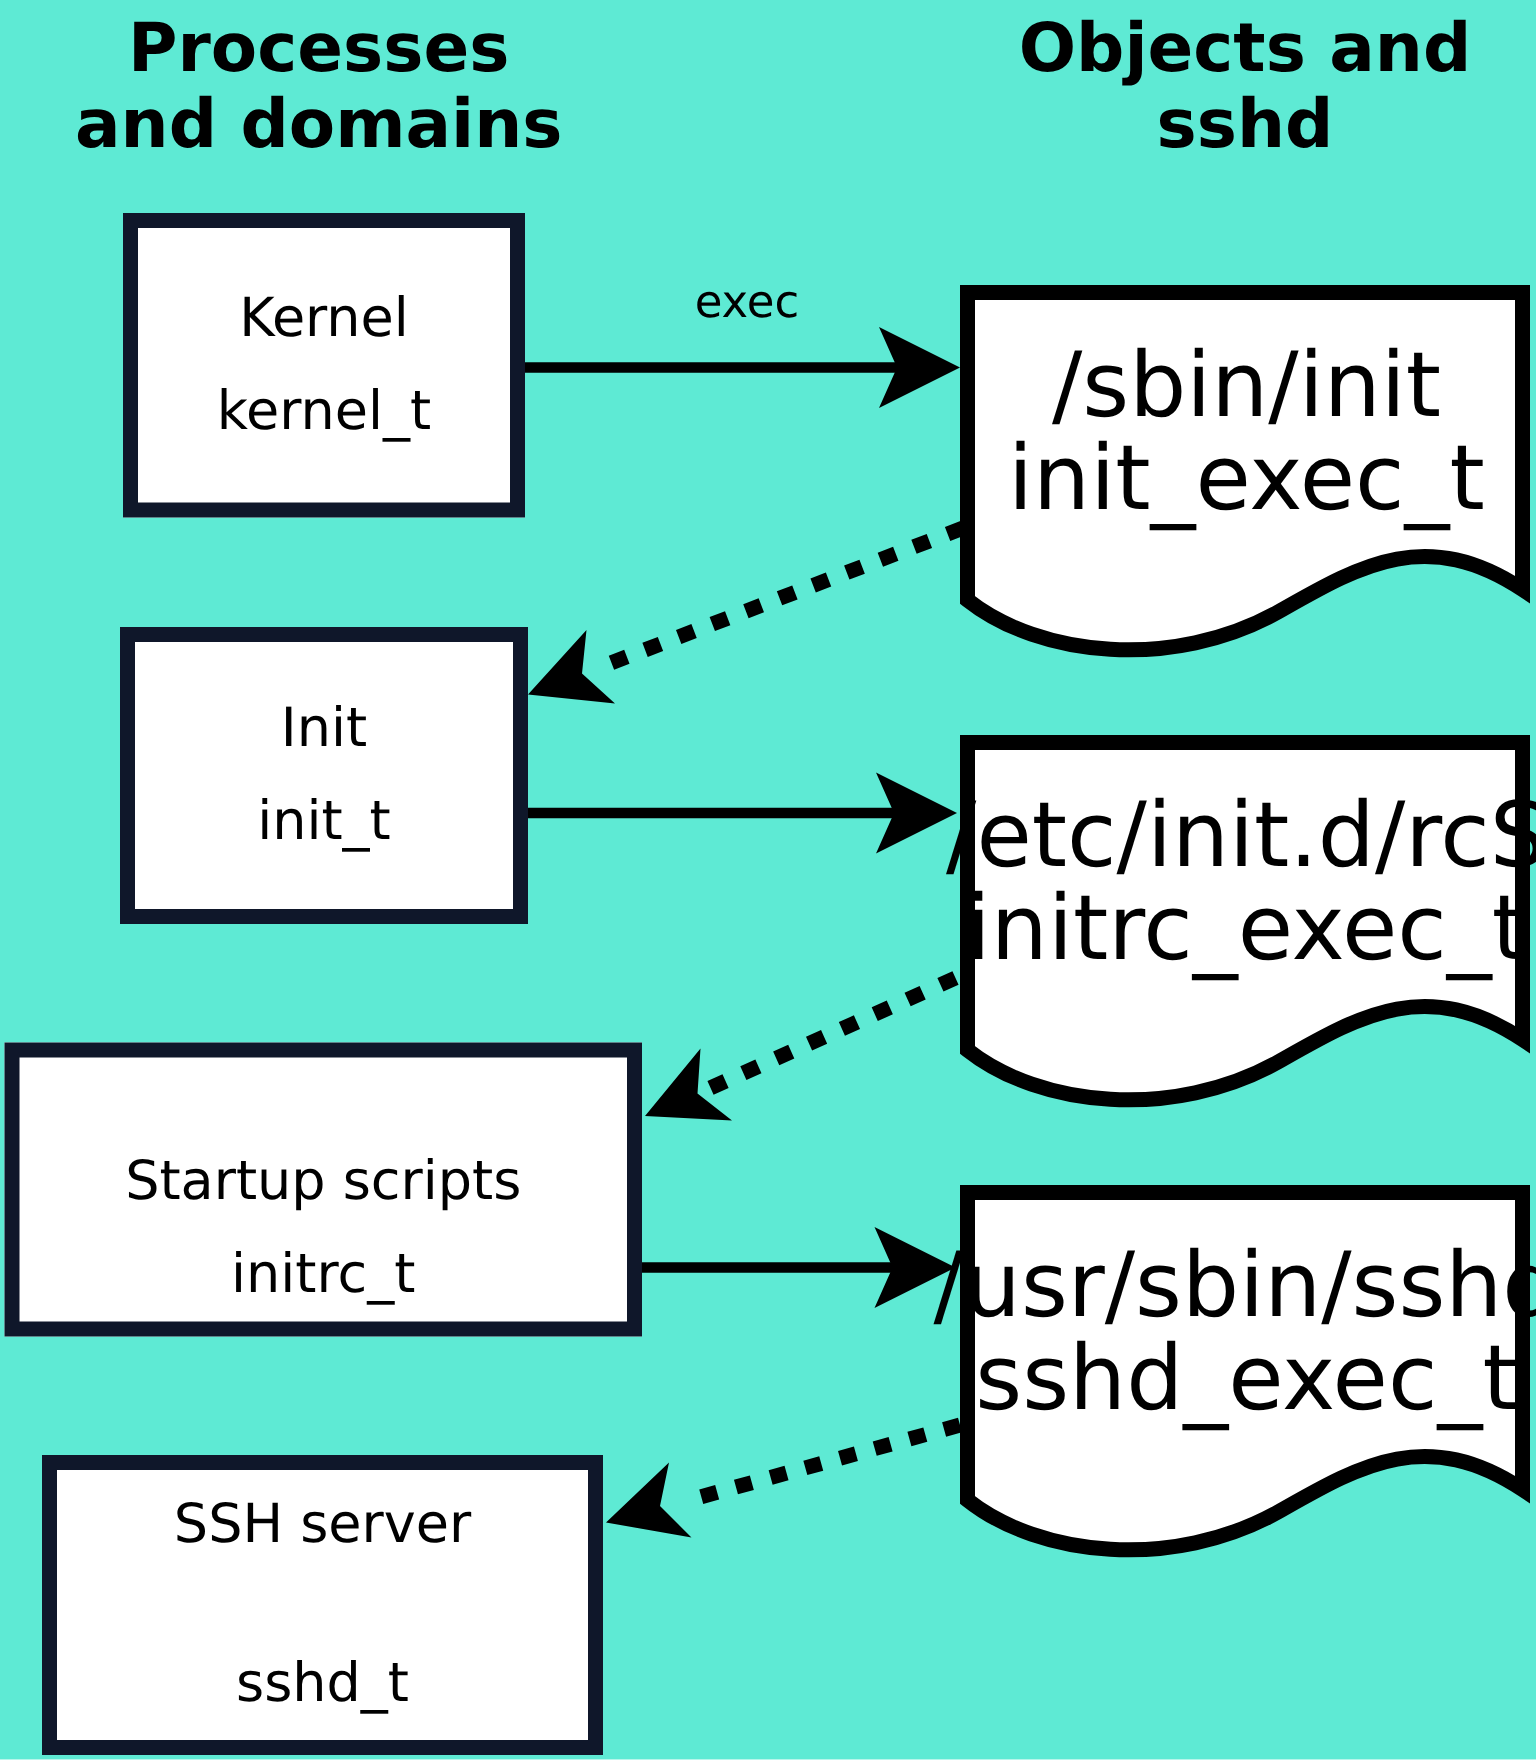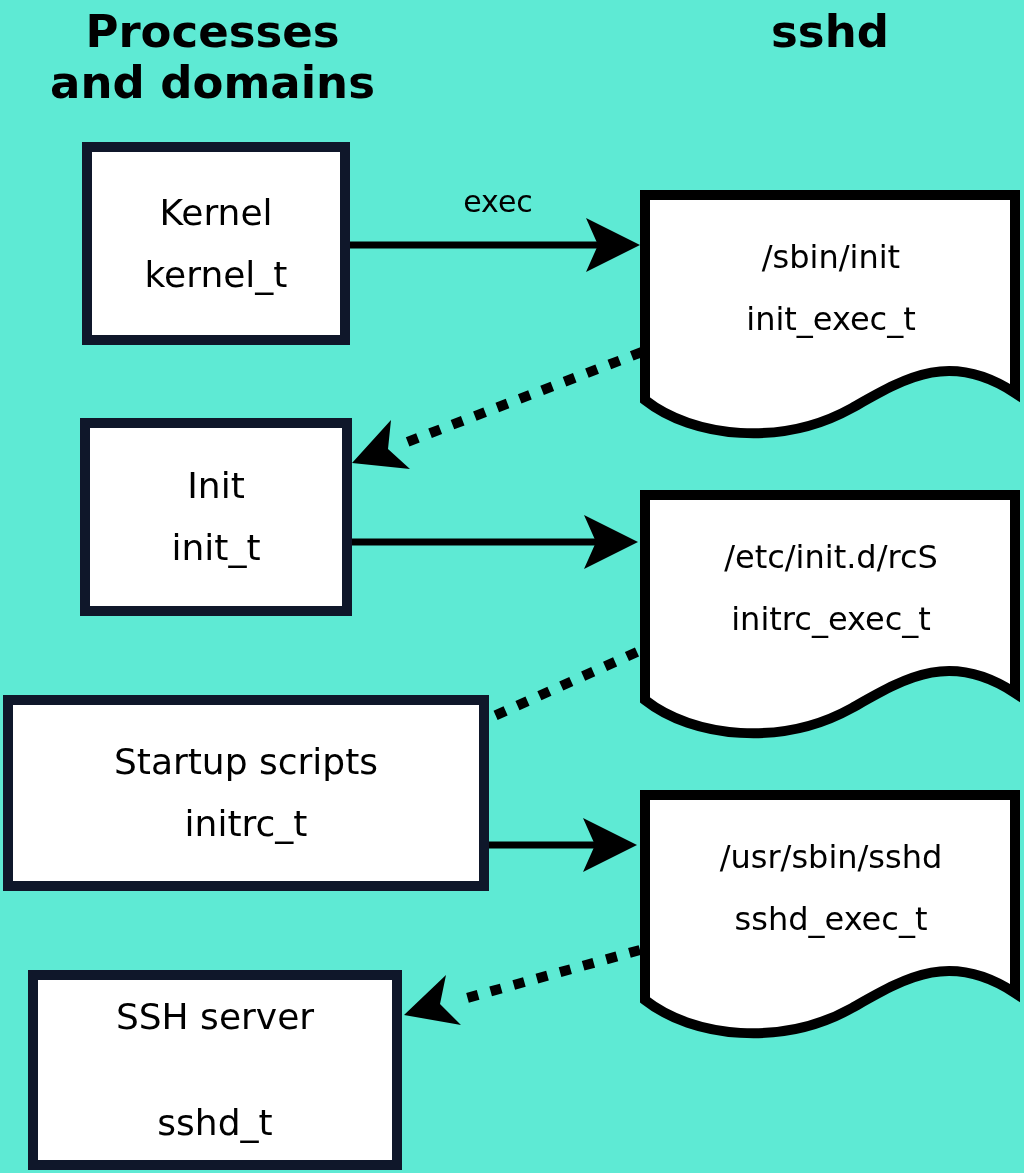--- a/index.html
+++ b/index.html
@@ -43,31 +43,31 @@
     flex-direction: column;
     justify-content: center;
     align-items: center;
     text-align: center;
     font-size: 36px;
     line-height: 62px;
     white-space: nowrap;
   }
   #box-kernel { left: 82px; top: 142px; width: 268px; height: 203px; }
   #box-init   { left: 80px; top: 418px; width: 272px; height: 198px; }
-  #box-initrc { left: 3px;  top: 695px; width: 486px; height: 196px; }
+  #box-initrc { left: 3px;  top: 695px; width: 425px; height: 196px; justify-content: flex-end; }
   #box-sshd   { left: 28px; top: 970px; width: 374px; height: 200px; gap: 44px; }
   .doc-text {
     position: absolute;
     z-index: 2;
     display: flex;
     flex-direction: column;
     justify-content: center;
     align-items: center;
     text-align: center;
-    font-size: 32px;
+    font-size: 60px;
     line-height: 62px;
     white-space: nowrap;
   }
   #doc-text-1 { left: 648px; top: 198px; width: 366px; height: 180px; }
   #doc-text-2 { left: 648px; top: 498px; width: 366px; height: 180px; }
   #doc-text-3 { left: 648px; top: 798px; width: 366px; height: 180px; }
   #exec-label {
     position: absolute;
     z-index: 2;
     left: 417px;
@@ -111,20 +111,21 @@
 
     <line class="dotted-line" x1="640" y1="950" x2="456" y2="1001"></line>
     <polygon class="arrow-head" points="404,1015 446,975 440,1004 461,1025"></polygon>
   </svg>
 
   <div class="col-header" id="header-left">
     <div>Processes</div>
     <div>and domains</div>
   </div>
   <div class="col-header" id="header-right">
+    <div>Objects and</div>
     <div>sshd</div>
   </div>
 
   <div id="exec-label">exec</div>
 
   <div class="process-box" id="box-kernel">
     <div>Kernel</div>
     <div>kernel_t</div>
   </div>
   <div class="process-box" id="box-init">

